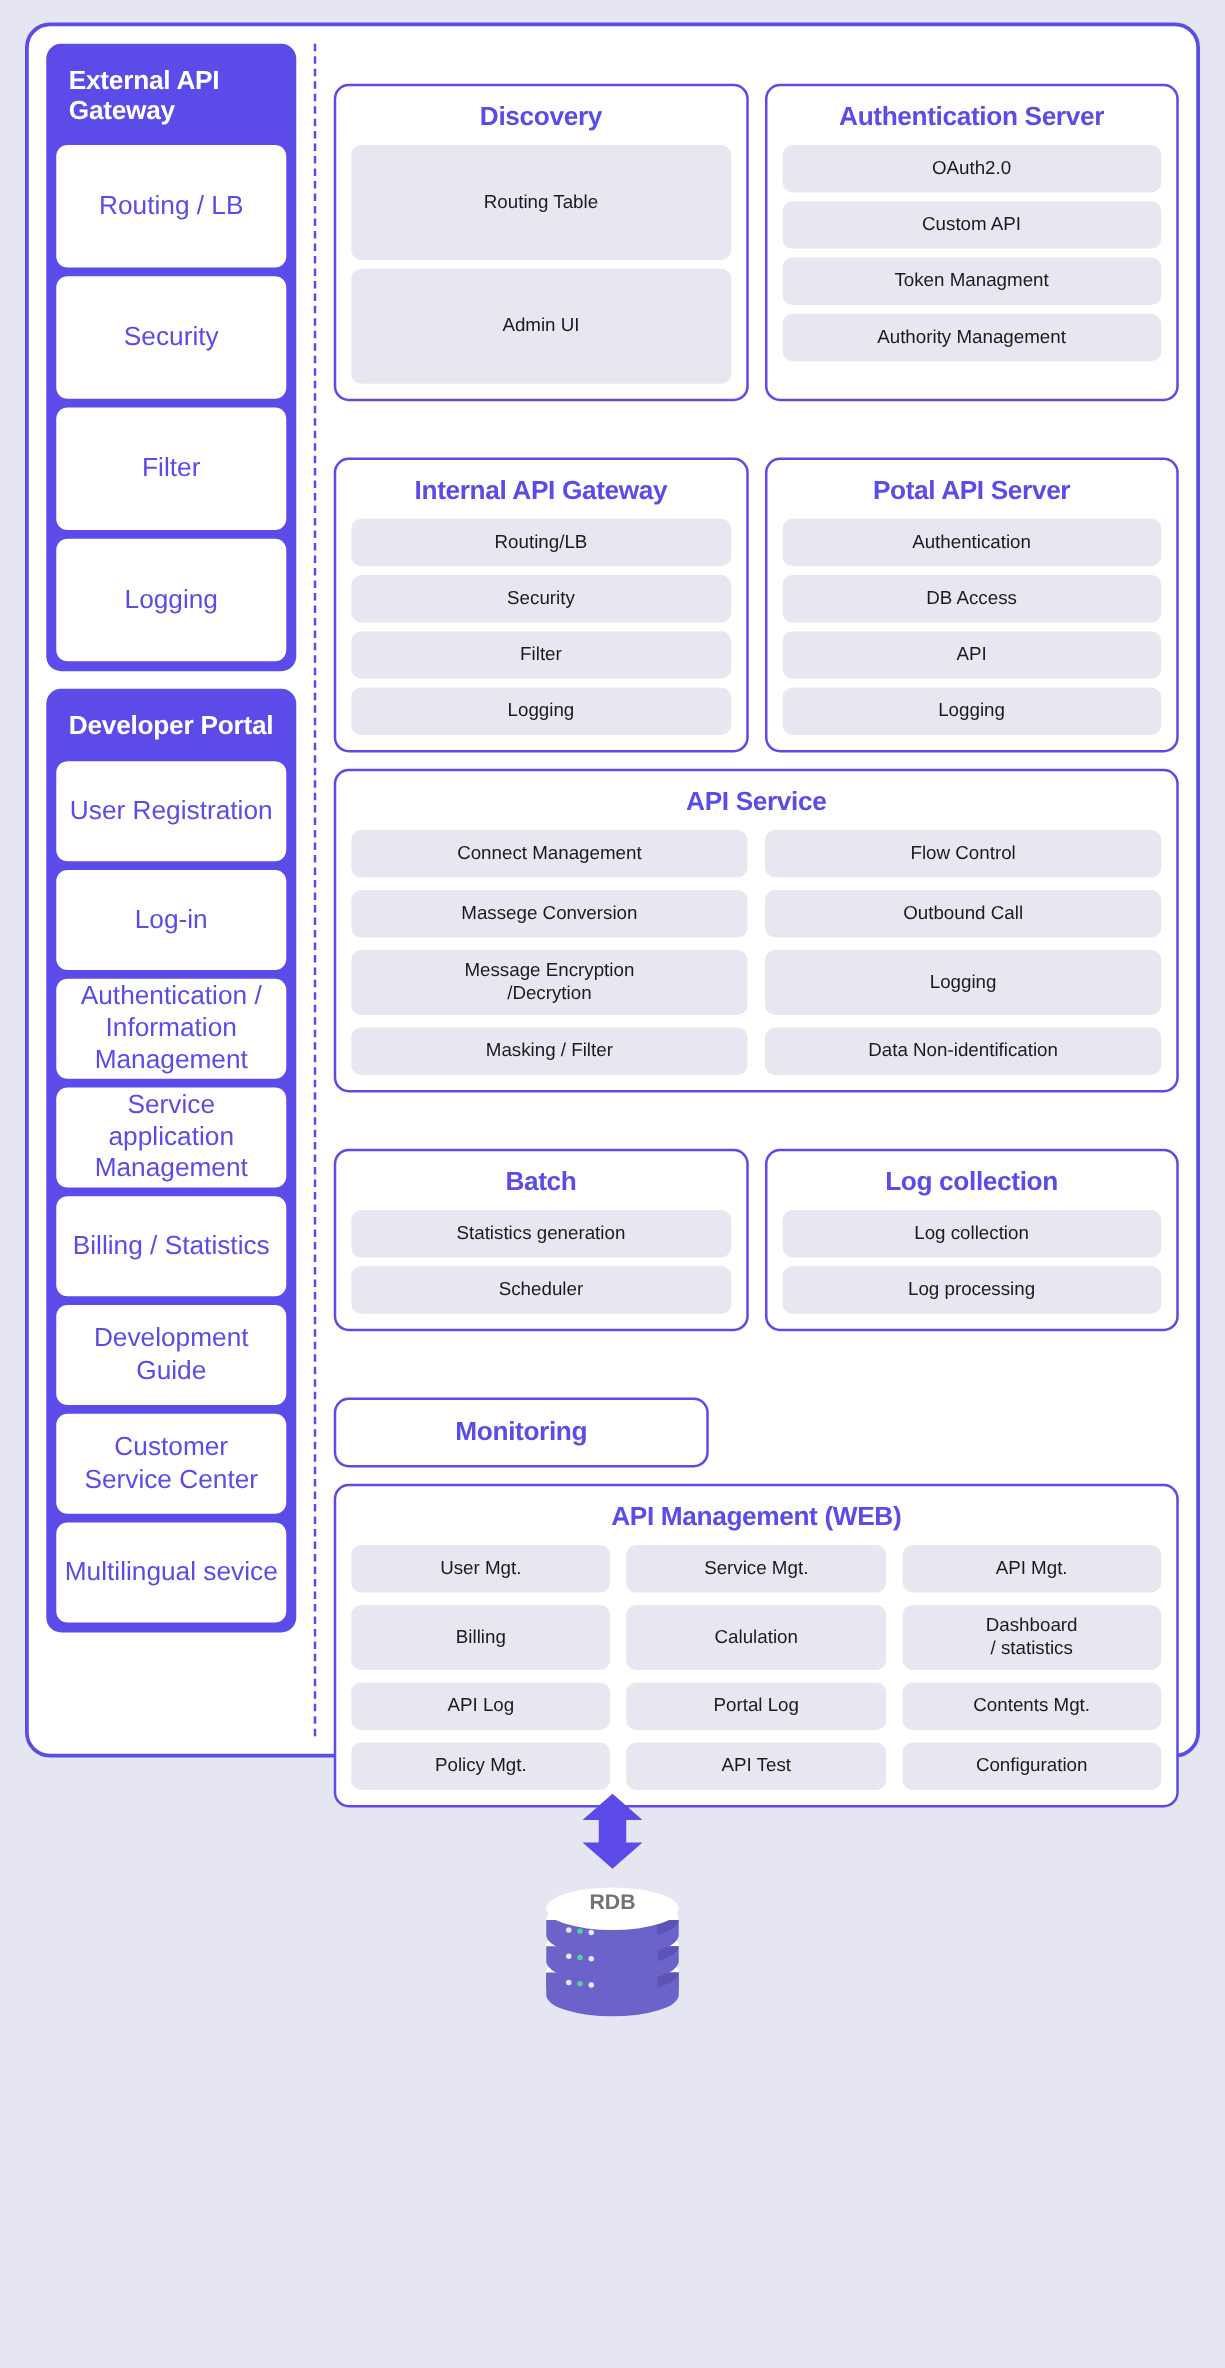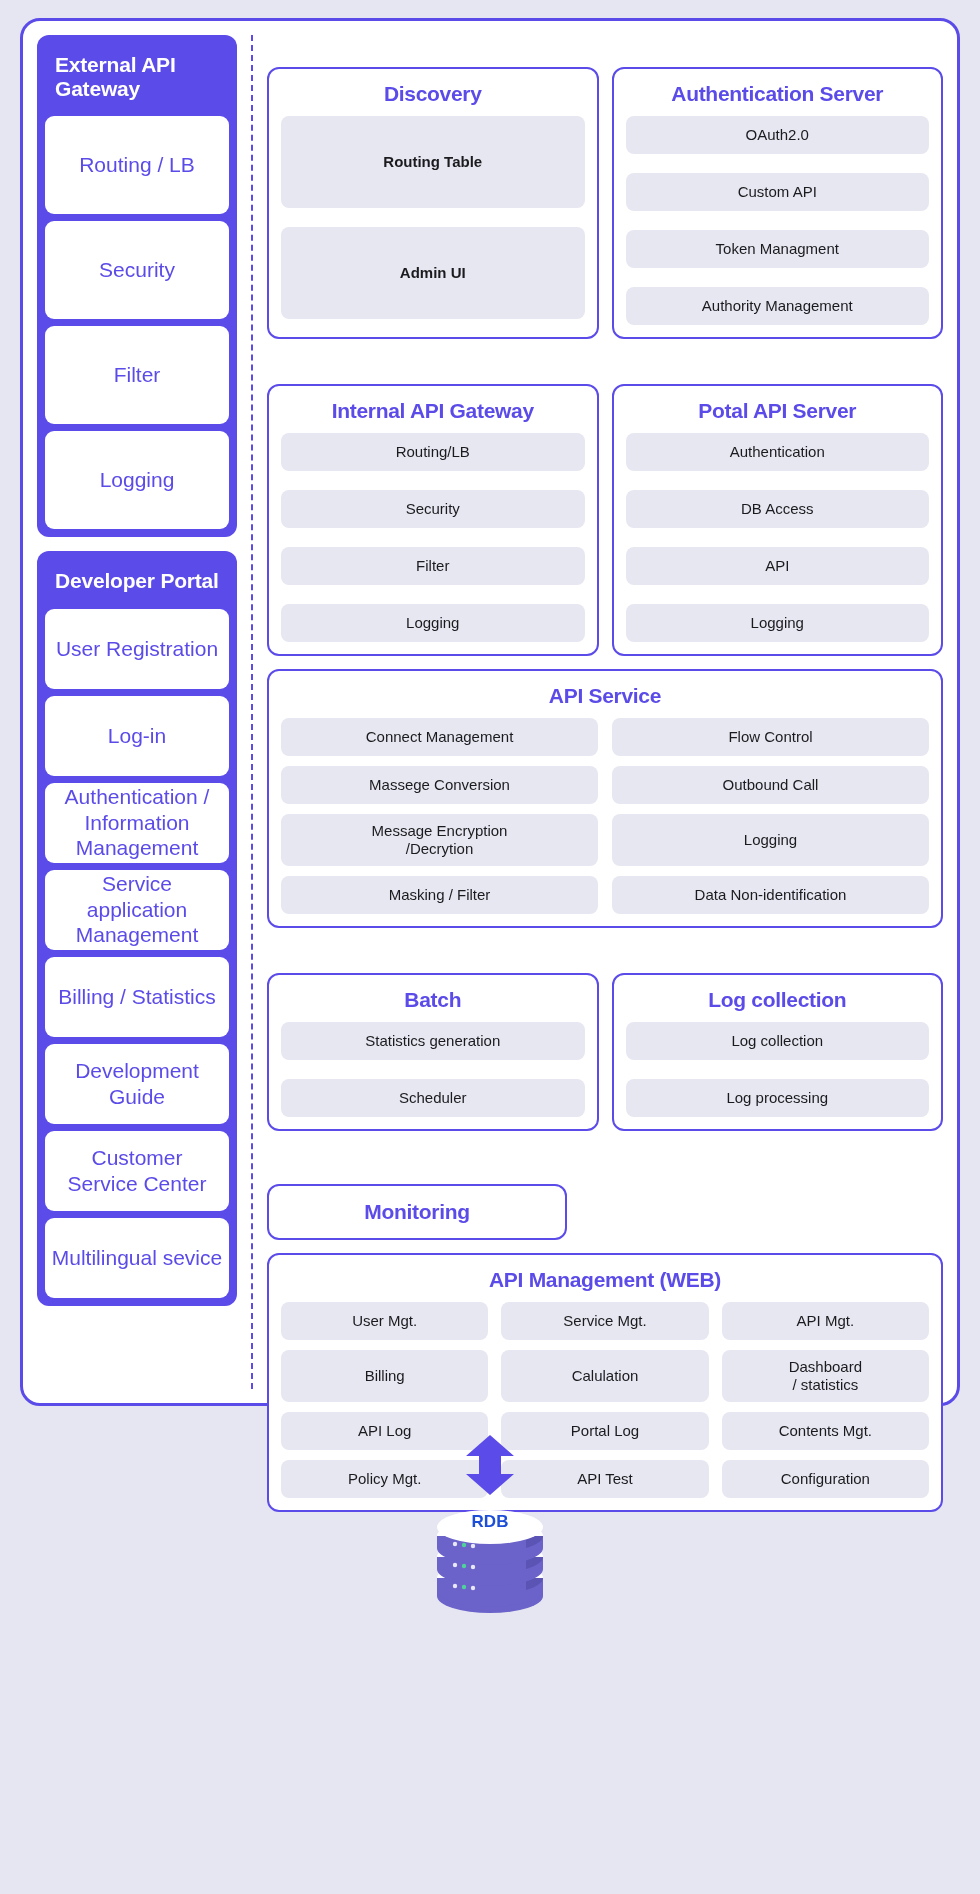--- a/index.html
+++ b/index.html
@@ -113,22 +113,22 @@
     font-size:15px;
     line-height:1.2;
     text-align:center;
     display:flex;
     align-items:center;
     justify-content:center;
     padding:8px 4px;
     white-space:pre-line;
     min-height:38px;
   }
-  .pill.tall{min-height:92px;font-weight:bold;}
-  .col-list{display:flex;flex-direction:column;gap:19px;}
+  .pill.tall{min-height:92px;}
+  .col-list{display:flex;flex-direction:column;gap:7px;}
   .row2{display:flex;gap:13px;margin-top:32px;}
   .row2 > .panel{flex:1 1 0;min-width:0;}
 
   .grid2{display:grid;grid-template-columns:1fr 1fr;gap:10px 14px;}
   .grid3{display:grid;grid-template-columns:1fr 1fr 1fr;gap:10px 13px;}
 
   .monitor-panel{
     width:300px;
     padding:10px 12px;
     margin-top:40px;
@@ -147,21 +147,21 @@
   .arrow{
     margin-top:14px;
     width:56px;height:62px;
   }
   .db{
     margin-top:6px;
     width:114px;height:118px;
   }
   .db-label{
     position:absolute;
-    color:#1d4ed8;
+    color:#737373;
     font-weight:bold;
     font-size:17px;
   }
   .db-wrap{position:relative;display:flex;justify-content:center;}
 </style>
 </head>
 <body>
 
 <div class="page">
 

